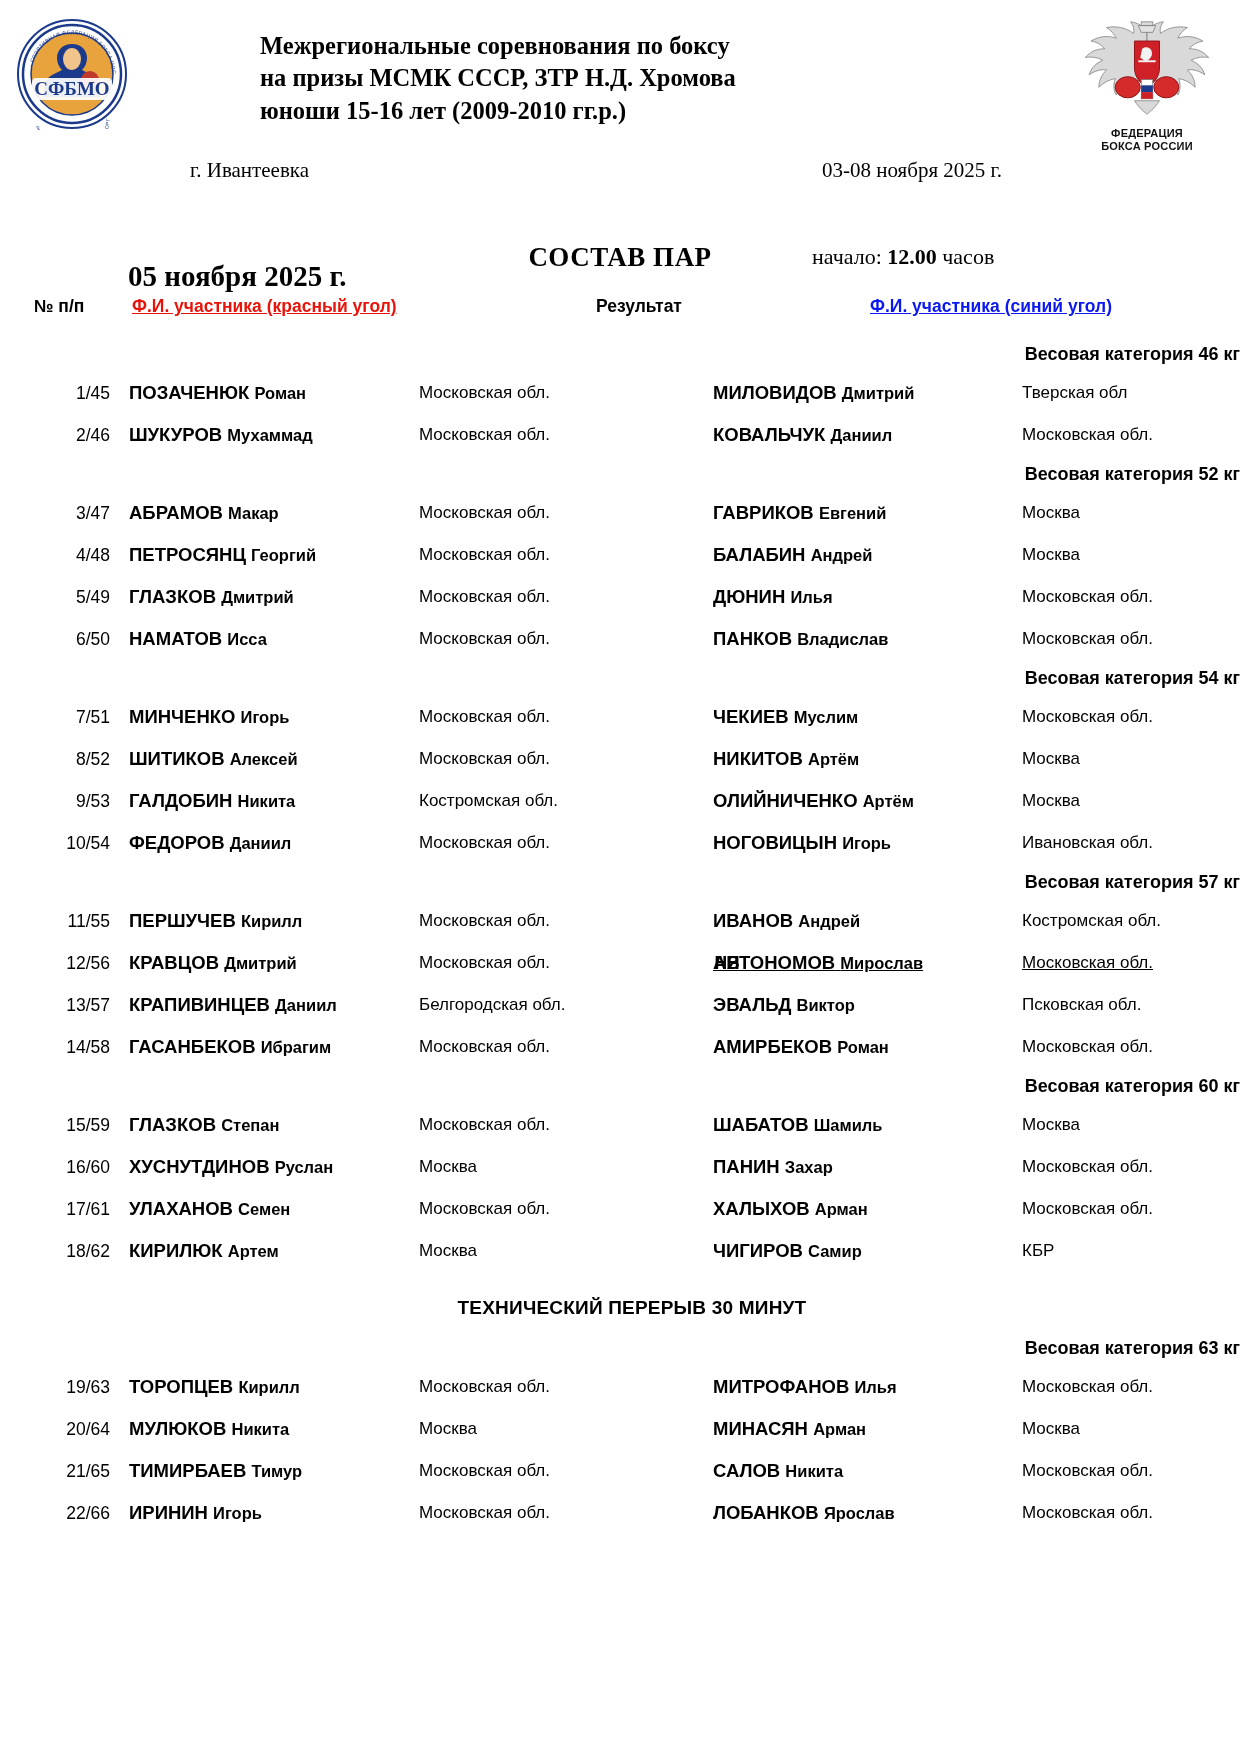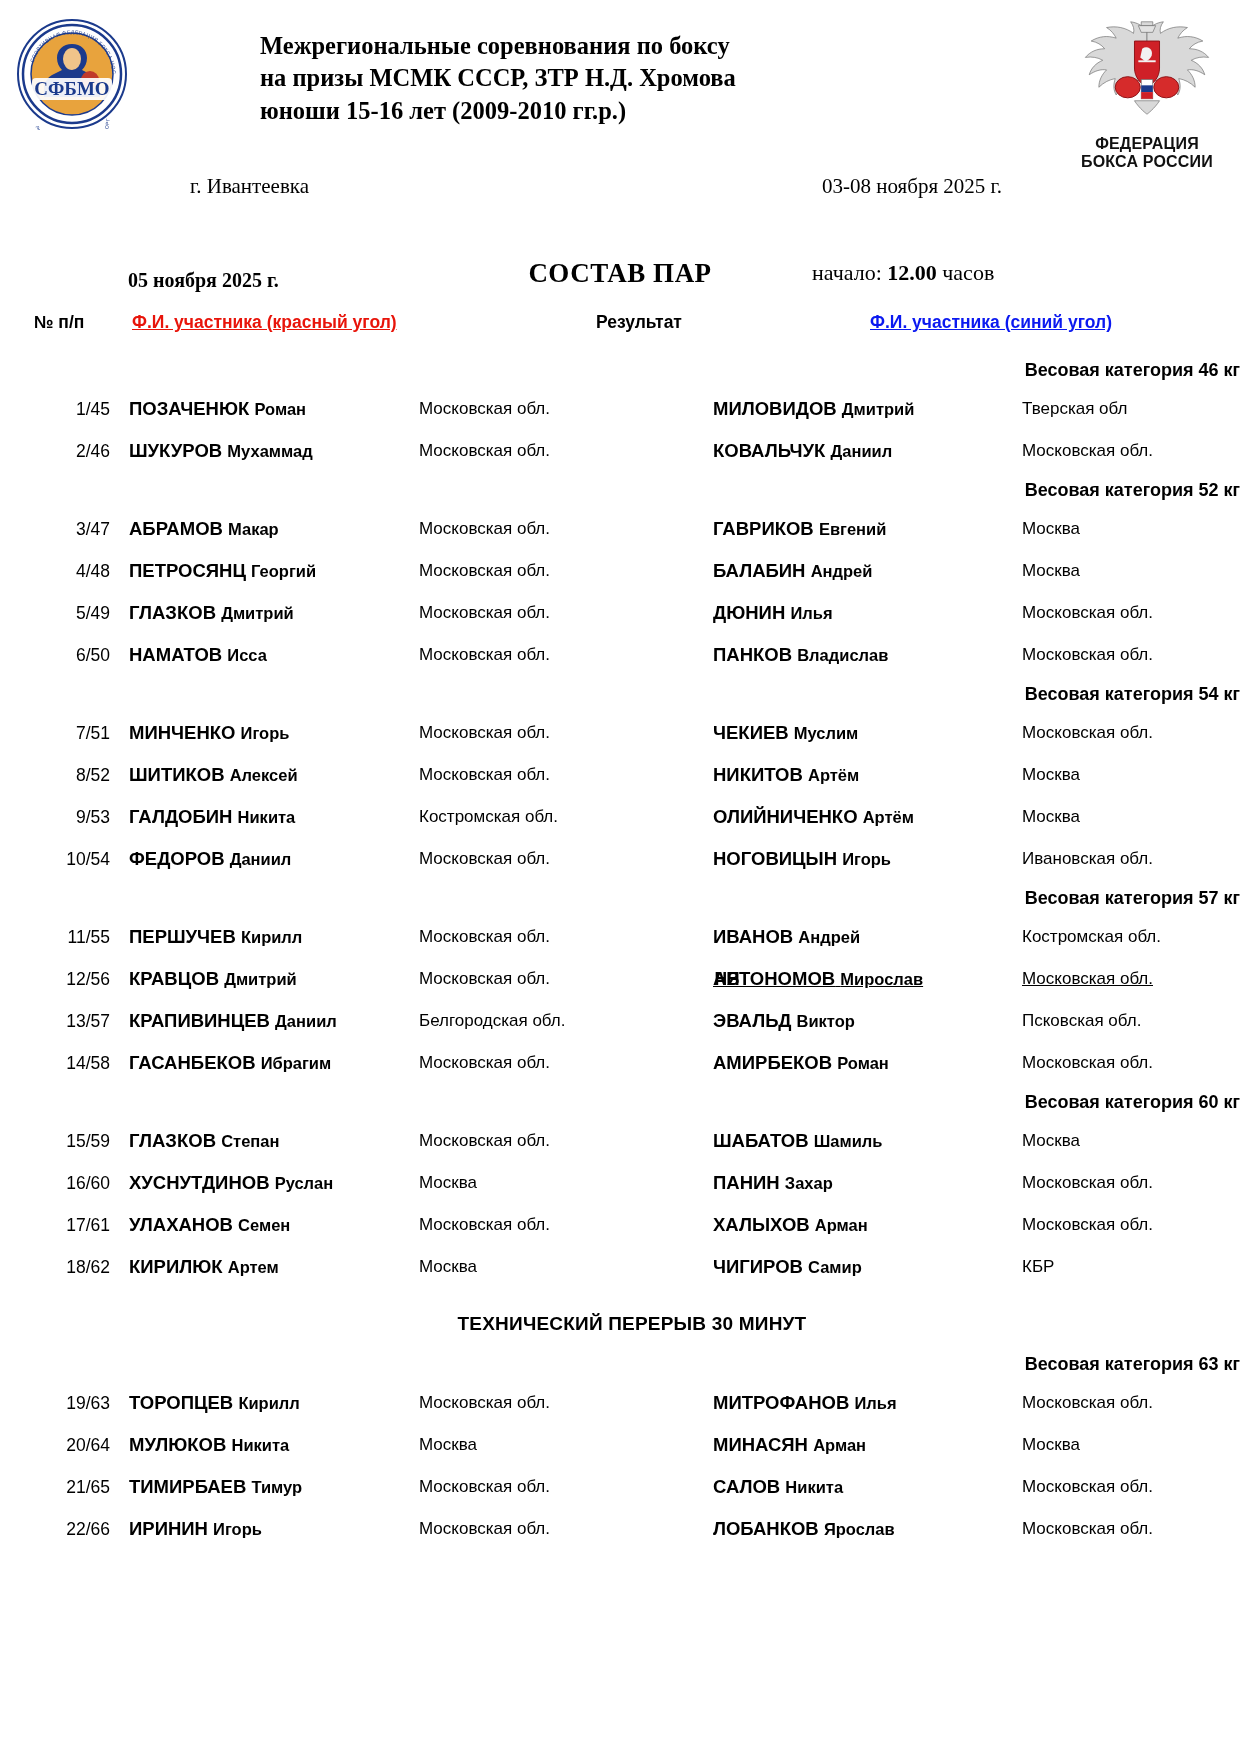--- a/index.html
+++ b/index.html
@@ -36,45 +36,45 @@
   }
   .logo-right {
     position: absolute;
     right: 18px;
     top: 16px;
     width: 150px;
     height: 132px;
     text-align: center;
   }
   .logo-right .fed-caption {
-    font-size: 16px;
+    font-size: 11px;
     font-weight: bold;
     letter-spacing: 0.2px;
     line-height: 1.15;
     color: #111;
-    margin-top: 11px;
+    margin-top: 3px;
   }
   .title-block {
     position: absolute;
     left: 50%;
     transform: translateX(-50%);
     top: 30px;
     width: 720px;
     text-align: left;
     font-family: "Liberation Serif", serif;
     font-weight: bold;
     font-size: 24.5px;
     line-height: 1.32;
     color: #000;
   }
 
   
   .venue-row {
     position: relative;
-    margin-top: 24px;
+    margin-top: 8px;
     height: 40px;
     font-family: "Liberation Serif", serif;
     font-size: 21px;
   }
   .venue-city {
     position: absolute;
     left: 190px;
     top: 0;
   }
   .venue-dates {
@@ -86,22 +86,22 @@
   
   .sub-header {
     position: relative;
     height: 48px;
     margin-top: 46px;
     font-family: "Liberation Serif", serif;
   }
   .sh-date {
     position: absolute;
     left: 128px;
-    top: 9px;
-    font-size: 20px;
+    top: 16px;
+    font-size: 29px;
     font-weight: bold;
   }
   .sh-title {
     position: absolute;
     left: 50%;
     transform: translateX(-50%);
     top: -2px;
     font-size: 27px;
     font-weight: bold;
     letter-spacing: 0.5px;

